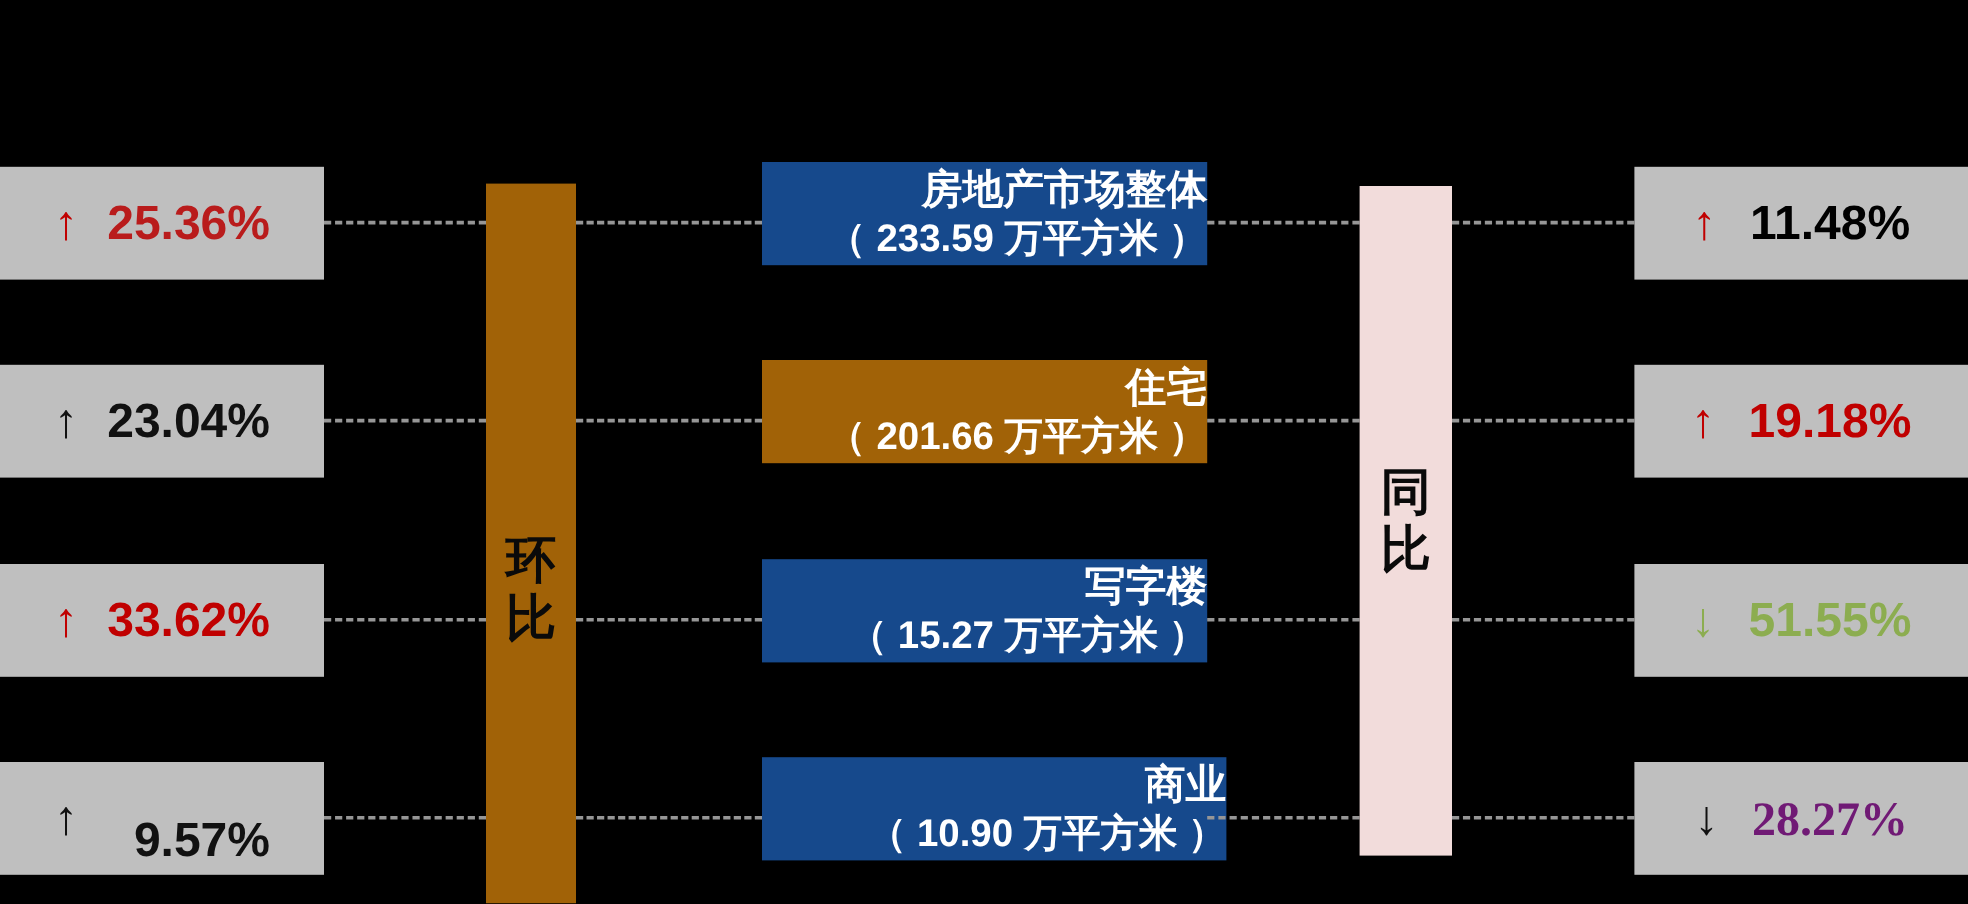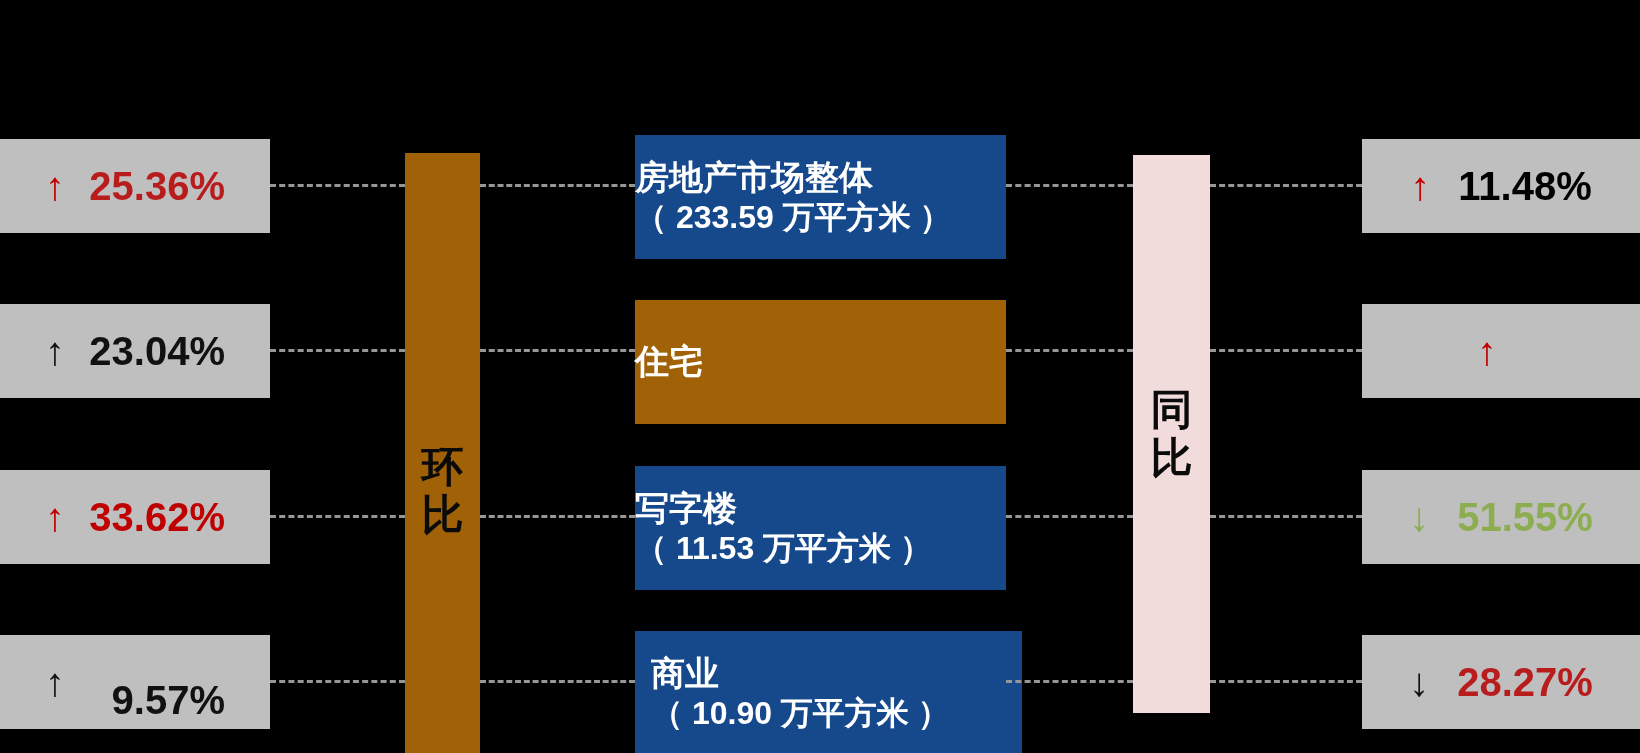--- a/index.html
+++ b/index.html
@@ -25,25 +25,25 @@
     box-sizing: border-box;
   }
   .gray-box.right {
     left: 1362px; width: 278px;
     justify-content: center;
   }
   .gray-box .arrow { font-weight: bold; }
   .gray-box.right .arrow { margin-right: 28px; }
   .blue-box {
     position: absolute;
-    left: 635px; width: 371px; height: 124px;
+    left: 635px; width: 371px; height: 86px;
     display: flex;
     flex-direction: column;
     justify-content: center;
-    align-items: flex-start;
+    align-items: flex-end;
     text-align: center;
     color: #fff;
     font-weight: bold;
   }
   .blue-box .cat-name { font-size: 34px; line-height: 1.22; }
   .blue-box .cat-area { font-size: 32px; line-height: 1.22; }
   .pink-bar {
     position: absolute;
     display: flex;
     align-items: center;
@@ -87,36 +87,38 @@
   </div>
 
   <div class="gray-box left" style="top: 304px; background: rgb(191, 191, 191);">
     <span class="arrow" style="color: rgb(17, 17, 17);">↑</span>
     <span class="value" style="color: rgb(17, 17, 17);">23.04%</span>
   </div>
   <div class="dash" style="top:349px; left:270px; width:135px;"></div>
   <div class="dash" style="top:349px; left:480px; width:155px;"></div>
   <div class="blue-box" style="top: 300px; background: #a16207;">
     <div class="cat-name">住宅</div>
+    <div class="cat-area">（ 201.66 万平方米 ）</div>
   </div>
   <div class="dash" style="top:349px; left:1006px; width:127px;"></div>
   <div class="dash" style="top:349px; left:1210px; width:152px;"></div>
   <div class="gray-box right" style="top: 304px; background: rgb(191, 191, 191);">
     <span class="arrow" style="color: rgb(192, 0, 0);">↑</span>
+    <span class="value" style="color: rgb(192, 0, 0);">19.18%</span>
   </div>
 
   <div class="gray-box left" style="top: 470px; background: rgb(191, 191, 191);">
     <span class="arrow" style="color: rgb(192, 0, 0);">↑</span>
     <span class="value" style="color: rgb(192, 0, 0);">33.62%</span>
   </div>
   <div class="dash" style="top:515px; left:270px; width:135px;"></div>
   <div class="dash" style="top:515px; left:480px; width:155px;"></div>
   <div class="blue-box" style="top: 466px; background: rgb(22, 73, 140);">
     <div class="cat-name">写字楼</div>
-    <div class="cat-area">（ 11.53 万平方米 ）</div>
+    <div class="cat-area">（ 15.27 万平方米 ）</div>
   </div>
   <div class="dash" style="top:515px; left:1006px; width:127px;"></div>
   <div class="dash" style="top:515px; left:1210px; width:152px;"></div>
   <div class="gray-box right" style="top: 470px; background: rgb(191, 191, 191);">
     <span class="arrow" style="color: rgb(140, 173, 80);">↓</span>
     <span class="value" style="color: rgb(140, 173, 80);">51.55%</span>
   </div>
 
   <div class="gray-box left" style="top: 635px; background: rgb(191, 191, 191);">
     <span class="arrow" style="color: rgb(17, 17, 17);">↑</span>
@@ -125,21 +127,21 @@
   <div class="dash" style="top:680px; left:270px; width:135px;"></div>
   <div class="dash" style="top:680px; left:480px; width:155px;"></div>
   <div class="blue-box" style="top: 631px; background: rgb(22, 73, 140); padding-left: 16px;">
     <div class="cat-name">商业</div>
     <div class="cat-area">（ 10.90 万平方米 ）</div>
   </div>
   <div class="dash" style="top:680px; left:1006px; width:127px;"></div>
   <div class="dash" style="top:680px; left:1210px; width:152px;"></div>
   <div class="gray-box right" style="top: 635px; background: rgb(191, 191, 191);">
     <span class="arrow" style="color: rgb(17, 17, 17);">↓</span>
-    <span class="value" style="color: #b91c1c;">28.27%</span>
+    <span class="value" style="color: #701a75; font-family: Liberation Serif, serif;">28.27%</span>
   </div>
 
   <div class="pink-bar" style="left: 405px; top: 153px; width: 75px; height: 676px; background: #a16207;">
     <div class="bar-label">环比</div>
   </div>
   <div class="pink-bar" style="left: 1133px; top: 155px; width: 77px; height: 558px; background: rgb(242, 220, 219);">
     <div class="bar-label">同比</div>
   </div>
 
 </div>

